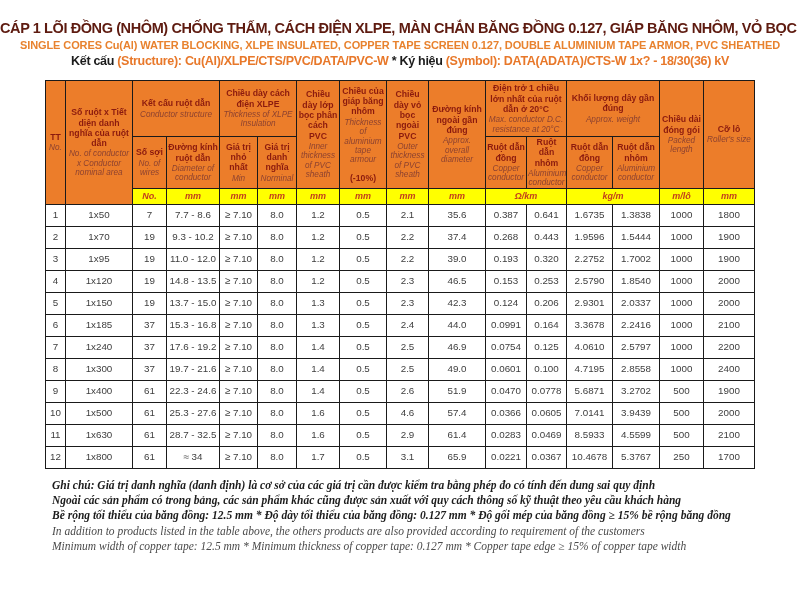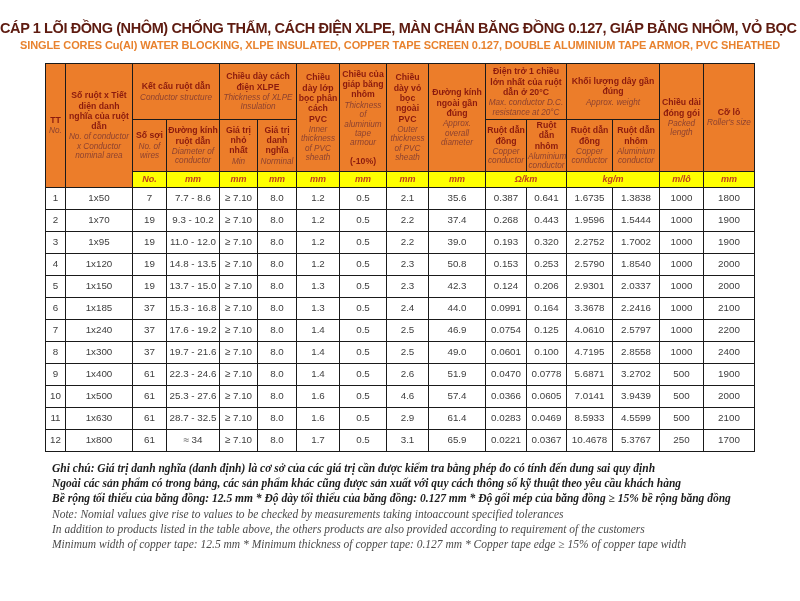--- a/index.html
+++ b/index.html
@@ -65,20 +65,23 @@
   .note-en{font-style:italic;font-weight:normal;color:#4a4a4a;}
 </style>
 </head>
 <body>
 
 <div class="page">
 
   <div class="titles">
     <div class="title-main">CÁP 1 LÕI ĐỒNG (NHÔM) CHỐNG THẤM, CÁCH ĐIỆN XLPE, MÀN CHẮN BĂNG ĐỒNG 0.127, GIÁP BĂNG NHÔM,  VỎ BỌC PVC</div>
     <div class="title-sub">SINGLE CORES Cu(Al) WATER BLOCKING, XLPE INSULATED, COPPER TAPE SCREEN 0.127, DOUBLE ALUMINIUM TAPE ARMOR,  PVC SHEATHED</div>
+    <div class="title-struct">
+      <span class="blk">Kết cấu </span><span class="org">(Structure): Cu(Al)/XLPE/CTS/PVC/DATA/PVC-W</span><span class="blk"> * Ký hiệu </span><span class="org">(Symbol): DATA(ADATA)/CTS-W 1x? - 18/30(36) kV</span>
+    </div>
   </div>
 
   <table class="spec">
     <colgroup>
       <col style="width:20px">
         <col style="width:67px">
         <col style="width:34px">
         <col style="width:53px">
       <col style="width:38px">
         <col style="width:39px">
@@ -252,21 +255,21 @@
         <tr>
           <td>4</td>
           <td>1x120</td>
           <td>19</td>
           <td>14.8 - 13.5</td>
           <td>≥ 7.10</td>
           <td>8.0</td>
           <td>1.2</td>
           <td>0.5</td>
           <td>2.3</td>
-          <td>50.8</td>
+          <td>46.5</td>
           <td>0.153</td>
           <td>0.253</td>
           <td>2.5790</td>
           <td>1.8540</td>
           <td>1000</td>
           <td>2000</td>
         </tr>
         <tr>
           <td>5</td>
           <td>1x150</td>
@@ -411,18 +414,17 @@
           <td>250</td>
           <td>1700</td>
         </tr>
       </tbody>
   </table>
 
   <div class="notes">
     <div class="note-vi">Ghi chú: Giá trị danh nghĩa (danh định) là cơ sở của các giá trị cần được kiểm tra bằng phép đo có tính đến dung sai quy định</div>
     <div class="note-vi">Ngoài các sản phẩm có trong bảng, các sản phẩm khác cũng được sản xuất với quy cách thông số kỹ thuật theo yêu cầu khách hàng</div>
     <div class="note-vi">Bề rộng tối thiểu của băng đồng: 12.5 mm * Độ dày tối thiểu của băng đồng: 0.127 mm * Độ gối mép của băng đồng ≥ 15% bề rộng băng đồng</div>
-    <div class="note-en">Note: Nomial values give rise to values to be checked by measurements taking intoaccount specified tolerances</div>
     <div class="note-en">In addition to products listed in the table above, the others products are also provided according to requirement of the customers</div>
     <div class="note-en">Minimum width of copper tape: 12.5 mm * Minimum thickness of copper tape: 0.127 mm * Copper tape edge ≥ 15% of copper tape width</div>
   </div>
 
 </div>
 
 </body></html>

